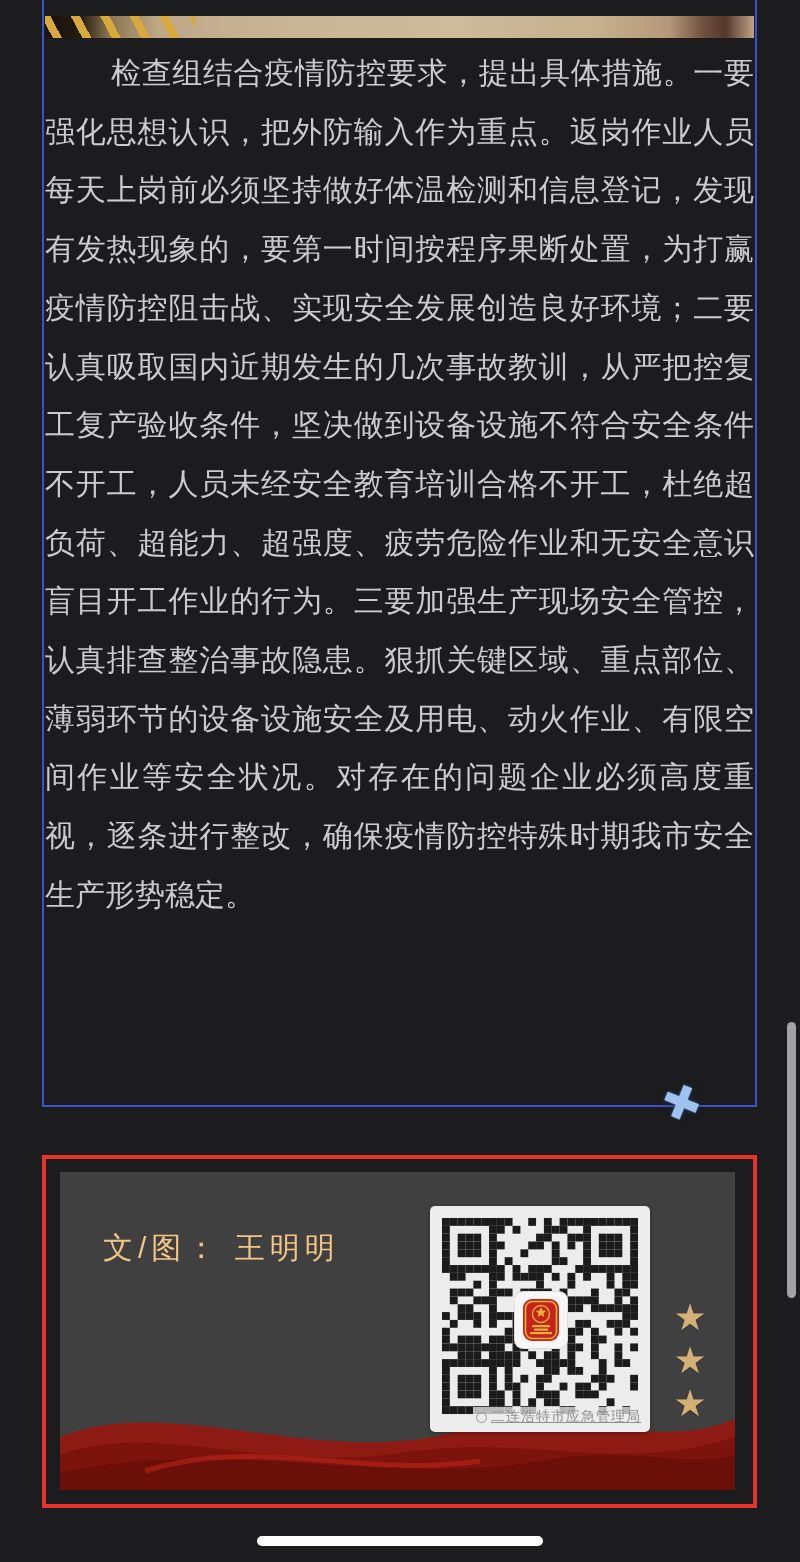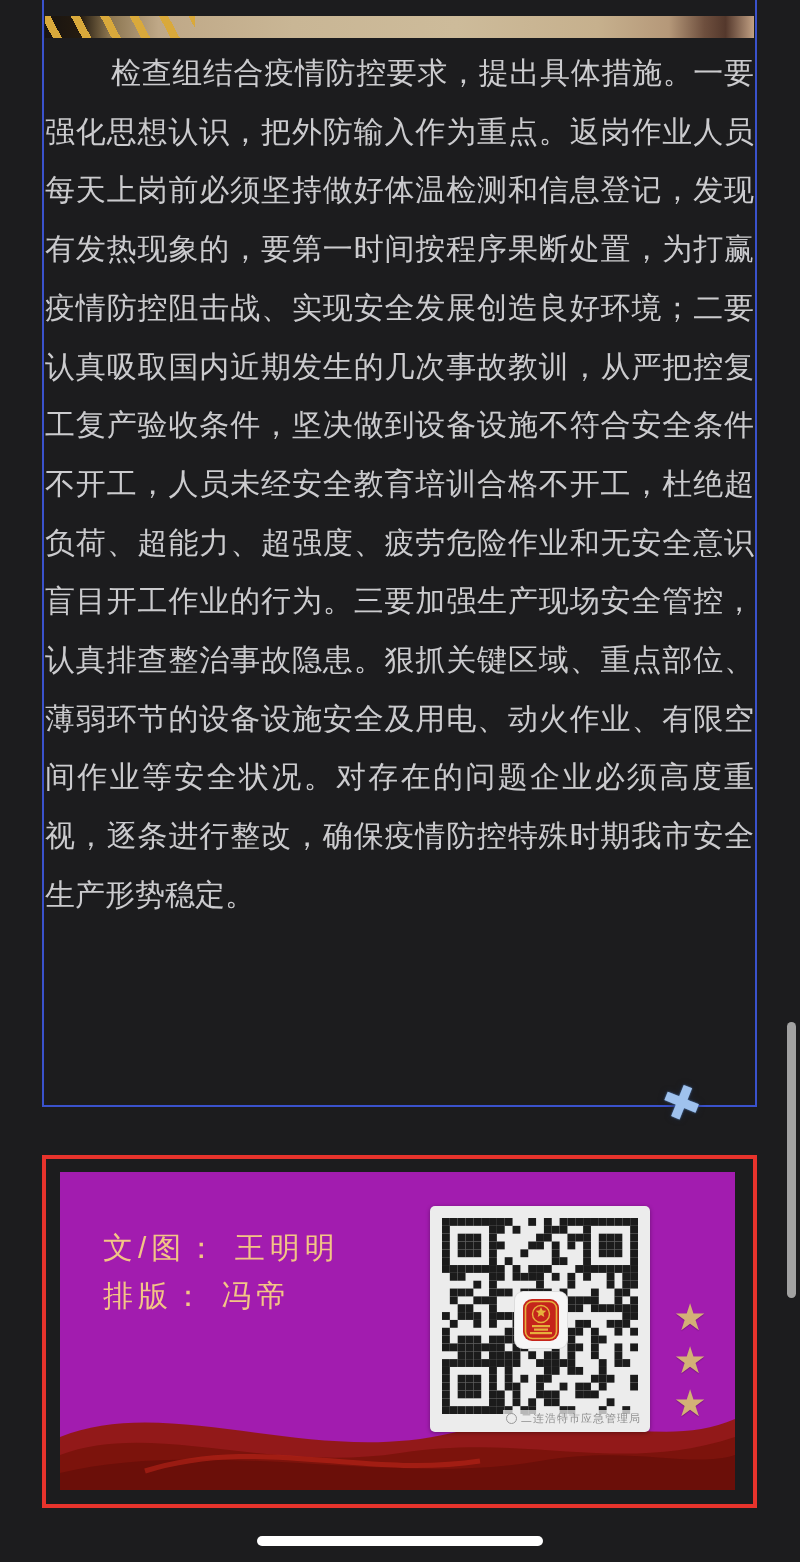--- a/index.html
+++ b/index.html
@@ -51,21 +51,21 @@
 
   .red-card-outer {
     position:absolute; left:42px; top:1155px;
     width:715px; height:353px;
     border:4px solid #e8332c;
   }
 
   .red-card {
     position:absolute; left:60px; top:1172px;
     width:675px; height:318px;
-    background:#a21caf;
+    background:#404040;
     overflow:hidden;
   }
   .ribbon-svg { position:absolute; left:0; bottom:0; width:675px; height:115px; }
 
   .credits {
     position:absolute; left:43px; top:52px;
     color:#f3c585;
     font-size:30px; line-height:48px;
     letter-spacing:5px;
     white-space:nowrap;
@@ -81,22 +81,22 @@
   .qr-emblem {
     position:absolute; left:85px; top:86px;
     width:52px; height:56px;
     background:#f6f6f6; border-radius:8px;
     display:flex; align-items:center; justify-content:center;
     box-shadow:0 0 0 1px #ddd;
   }
   .qr-caption {
     position:absolute; right:6px; bottom:5px;
     display:flex; align-items:center; gap:4px;
-    font-size:11px; color:#8f8f8f; letter-spacing:1px;
-    background:rgba(236,236,236,.75); padding:1px 3px;
+    font-size:14px; color:#8f8f8f; letter-spacing:1px;
+    background:rgba(236,236,236,.75); padding:1px 3px;text-decoration:underline;
   }
   .qr-caption .cap-logo {
     width:11px; height:11px; border-radius:50%;
     border:1.5px solid #9a9a9a; display:inline-block;
   }
 
   .stars {
     position:absolute; left:608px; top:124px;
     width:44px; text-align:center;
     color:#d3b176; font-size:37px; line-height:43px;
@@ -128,21 +128,20 @@
 
   <svg class="ribbon-svg" viewBox="0 0 675 115">
     <path d="M0,62 C110,18 250,92 392,58 C512,30 598,78 675,44 L675,115 L0,115 Z" fill="#911911" opacity="0.95"></path>
     <path d="M0,80 C90,45 210,98 340,78 C470,58 560,100 675,62 L675,115 L0,115 Z" fill="#7c130c"></path>
     <path d="M0,98 C150,62 330,112 480,86 C570,70 632,94 675,80 L675,115 L0,115 Z" fill="#6b0f09"></path>
     <path d="M85,96 C200,60 300,104 420,86" stroke="#c1261a" stroke-width="5" fill="none" opacity="0.55"></path>
   </svg>
 
   <div class="credits">
     <div>文/图： 王明明</div>
-    <div>排版： 冯帝</div>
   </div>
 
   <div class="qr-panel">
     <svg id="qr-svg" class="qr-svg" width="196" height="196" viewBox="0 0 196 196">
         <g fill="#1b1b1b">
           <rect x="0.00" y="0.00" width="7.84" height="7.84"></rect>
           <rect x="7.84" y="0.00" width="7.84" height="7.84"></rect>
           <rect x="15.68" y="0.00" width="7.84" height="7.84"></rect>
           <rect x="23.52" y="0.00" width="7.84" height="7.84"></rect>
           <rect x="31.36" y="0.00" width="7.84" height="7.84"></rect>

